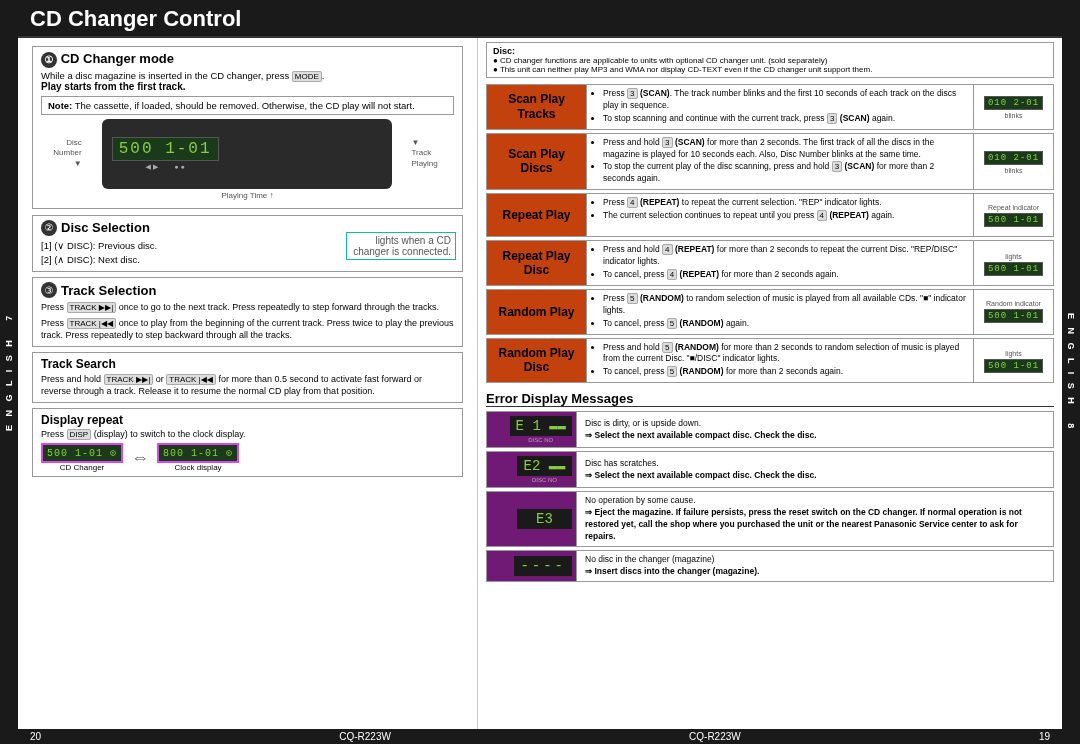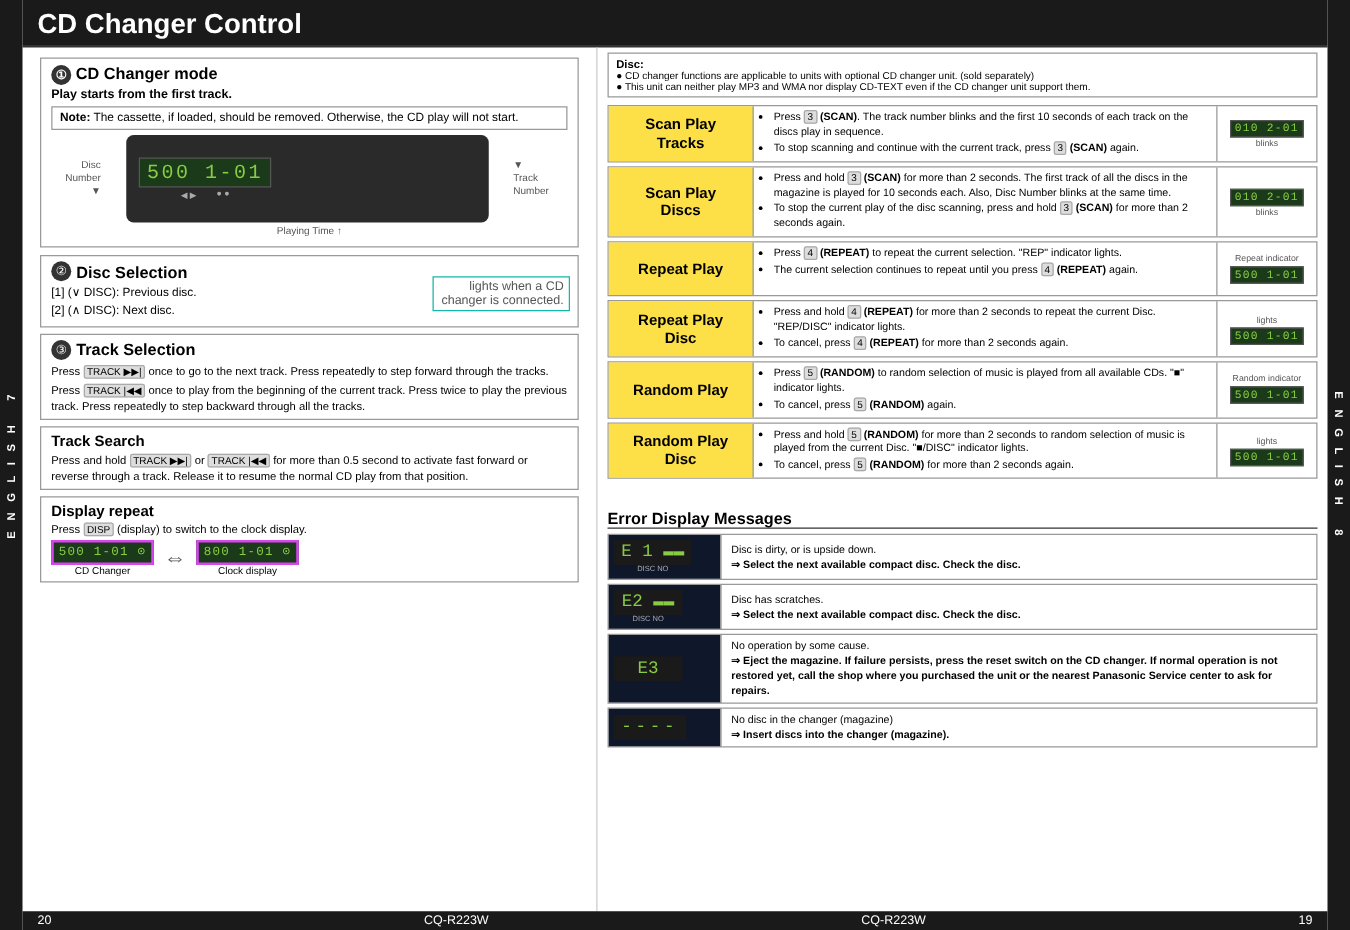--- a/index.html
+++ b/index.html
@@ -213,22 +213,22 @@
     .notes-title { font-weight: bold; font-size: 9px; }
     
     .feature-row {
       display: flex;
       align-items: stretch;
       border: 1px solid #999;
       margin-bottom: 3px;
       min-height: 44px;
     }
     .feature-label {
-      background: #fde047;
-      width: 116px;
+      background: #c2410c;
+      width: 100px;
       display: flex;
       align-items: center;
       justify-content: center;
       text-align: center;
       font-weight: bold;
       font-size: 12px;
       padding: 4px;
       line-height: 1.2;
       border-right: 1px solid #999;
     }
@@ -254,41 +254,41 @@
       border: 1px solid #555;
       color: #88cc44;
       font-family: 'Courier New', monospace;
       font-size: 9px;
       padding: 1px 3px;
       letter-spacing: 1px;
       margin-top: 2px;
     }
     
     .error-section {
-      margin-top: 24px;
+      margin-top: 8px;
     }
     .error-title {
       font-size: 13px;
       font-weight: bold;
       border-bottom: 1px solid #333;
       margin-bottom: 4px;
     }
     .error-row {
       display: flex;
       align-items: stretch;
       border: 1px solid #999;
       margin-bottom: 3px;
       min-height: 32px;
     }
     .error-code {
-      background: #0f172a;
+      background: #701a75;
       width: 90px;
       display: flex;
       align-items: center;
-      justify-content: flex-start;
+      justify-content: flex-end;
       border-right: 1px solid #999;
       padding: 4px;
     }
     .error-display {
       background: #1a1a1a;
       color: #88cc44;
       font-family: 'Courier New', monospace;
       font-size: 16px;
       padding: 2px 6px;
       display: flex;
@@ -348,20 +348,23 @@
     </div>
 
     <div class="content-columns">
 
       <div class="left-column">
 
         <div class="cd-mode-section">
           <div class="section-box-title">
             <span class="section-num">①</span>
             <span>CD Changer mode</span>
+          </div>
+          <div style="font-size:9.5px;">
+            While a disc magazine is inserted in the CD changer, press <kbd>MODE</kbd>.
           </div>
           <div class="bold-text">Play starts from the first track.</div>
           <div class="note-box">
             <span class="bold">Note:</span> The cassette, if loaded, should be removed. Otherwise, the CD play will not start.
           </div>
 
           <div style="position:relative; margin: 4px 0; display: flex; flex-direction: column; align-items: center;">
             <div style="display:flex; align-items:center; gap:20px; margin-bottom:2px;">
               <div style="font-size:8px; color:#555; text-align:right; line-height:1.3;">
                 <div>Disc Number</div>
@@ -371,21 +374,21 @@
                 <div style="display:flex; flex-direction:column; align-items:center;">
                   <div class="cd-screen">500 1-01</div>
                   <div style="display:flex; gap:16px; margin-top:2px;">
                     <span style="color:#aaa; font-size:7px;">◀ ▶</span>
                     <span style="color:#aaa; font-size:7px;">● ●</span>
                   </div>
                 </div>
               </div>
               <div style="font-size:8px; color:#555; text-align:left; line-height:1.3;">
                 <div>▼</div>
-                <div>Track Number</div>
+                <div>Track Playing</div>
               </div>
             </div>
             <div style="font-size:8px; color:#555;">Playing Time ↑</div>
           </div>
         </div>
 
         <div class="disc-selection-section">
           <div style="display:flex; align-items:center; gap:4px; margin-bottom:3px;">
             <span class="section-num">②</span>
             <span style="font-size:13px; font-weight:bold;">Disc Selection</span>

